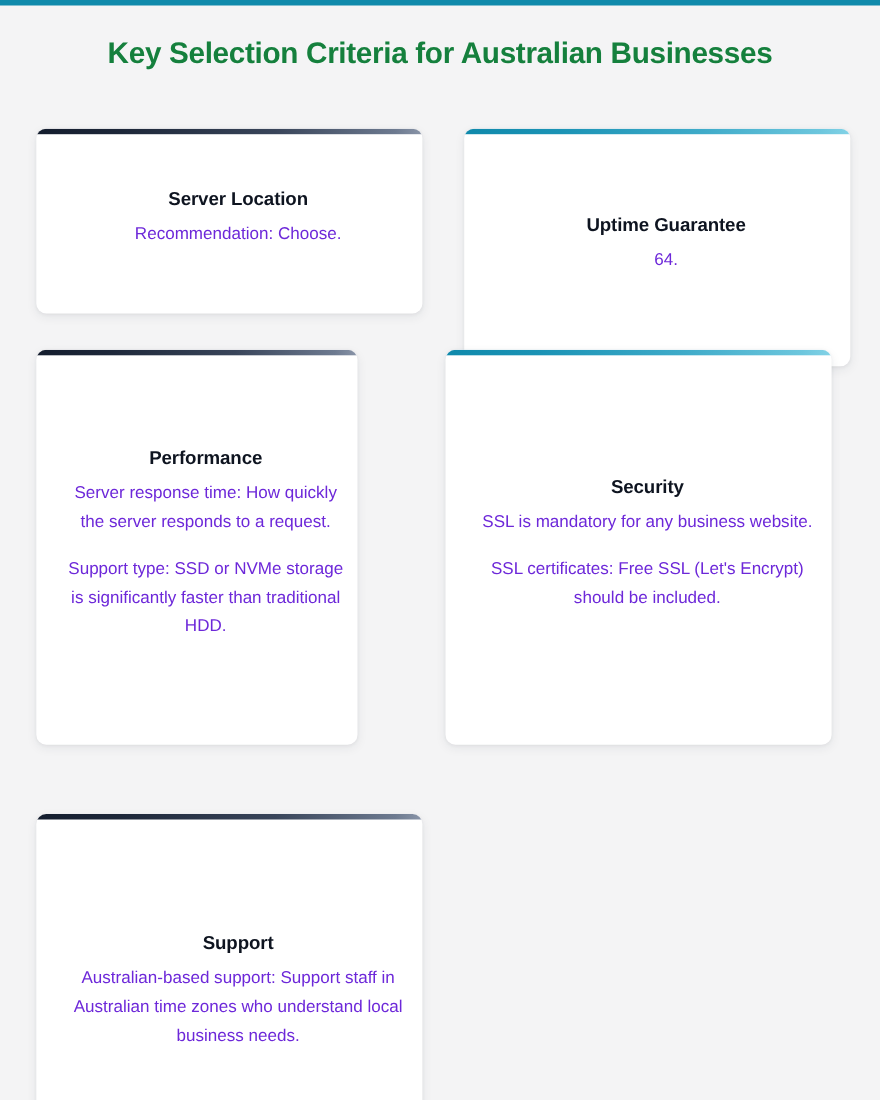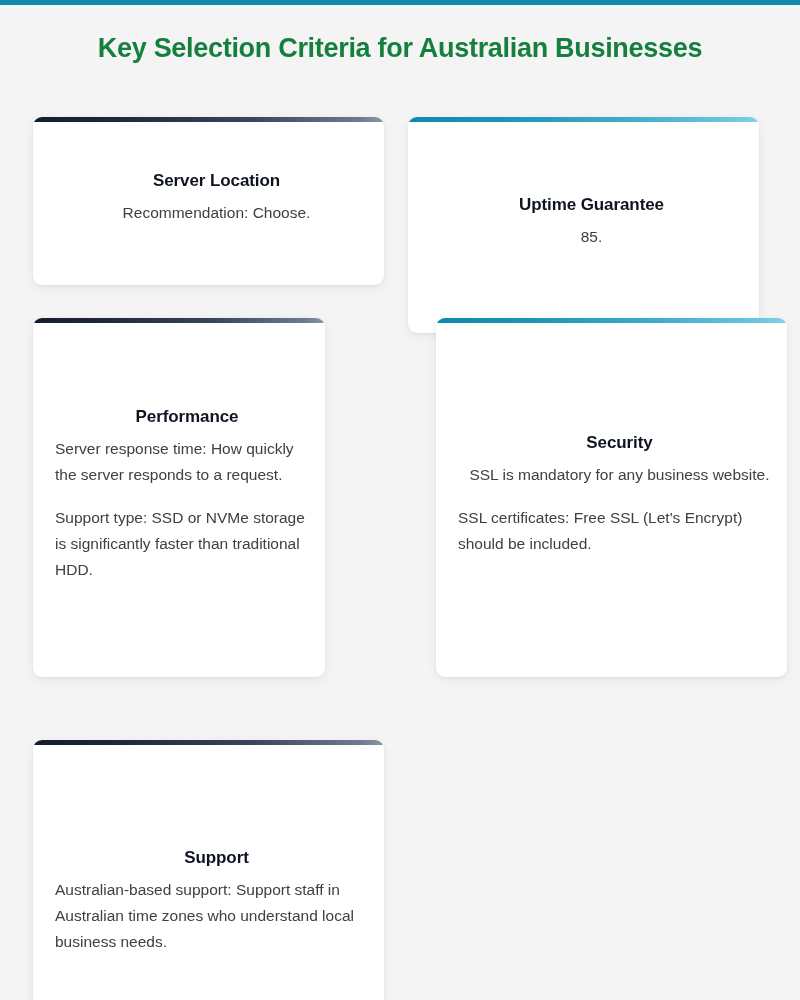--- a/index.html
+++ b/index.html
@@ -77,34 +77,35 @@
     font-weight: bold;
     color: #0e1420;
     text-align: center;
     line-height: 1.25;
     margin-bottom: 8px;
     letter-spacing: -0.1px;
   }
 
   .card-para {
     font-size: 15.5px;
-    color: #404040;
+    color: #6d28d9;
+    text-align: center;
     line-height: 1.68;
     max-width: 100%;
   }
 
   .card-para + .card-para {
     margin-top: 17px;
   }
 
   
   #card-server-location { left: 33px;  top: 117px; width: 351px; height: 168px; }
-  #card-uptime          { left: 408px; top: 117px; width: 351px; height: 216px; }
+  #card-uptime          { left: 422px; top: 117px; width: 351px; height: 216px; }
   #card-performance     { left: 33px;  top: 318px; width: 292px; height: 359px; }
-  #card-security        { left: 436px; top: 318px; width: 351px; height: 359px; }
+  #card-security        { left: 405px; top: 318px; width: 351px; height: 359px; }
   #card-support         { left: 33px;  top: 740px; width: 351px; height: 328px; }
 </style>
 </head>
 <body>
 
 <div id="top-accent-bar"></div>
 
 <h1 id="page-title">Key Selection Criteria for Australian Businesses</h1>
 
 <div class="card" id="card-server-location">
@@ -112,21 +113,21 @@
   <div class="card-body">
     <div class="card-heading">Server Location</div>
     <p class="card-para">Recommendation: Choose.</p>
   </div>
 </div>
 
 <div class="card" id="card-uptime">
   <div class="card-accent accent-teal"></div>
   <div class="card-body">
     <div class="card-heading">Uptime Guarantee</div>
-    <p class="card-para">85.</p>
+    <p class="card-para">64.</p>
   </div>
 </div>
 
 <div class="card" id="card-performance">
   <div class="card-accent accent-dark"></div>
   <div class="card-body">
     <div class="card-heading">Performance</div>
     <p class="card-para">Server response time: How quickly the server responds to a request.</p>
     <p class="card-para">Support type: SSD or NVMe storage is significantly faster than traditional HDD.</p>
   </div>

